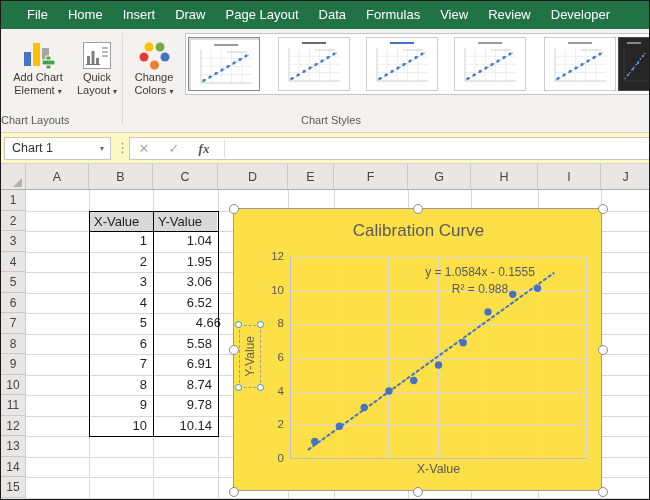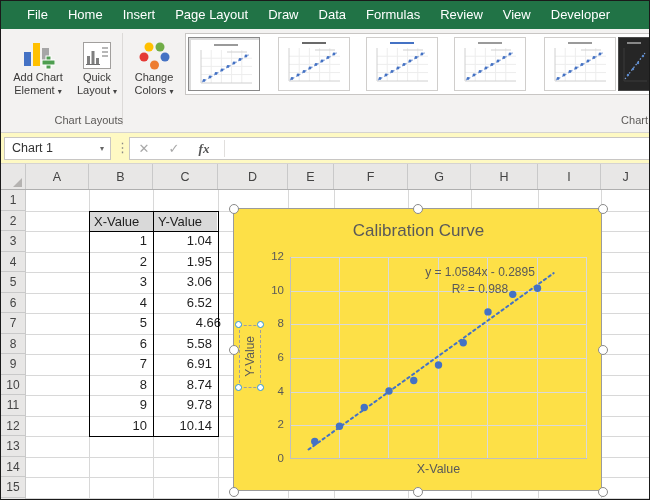--- a/index.html
+++ b/index.html
@@ -11,21 +11,21 @@
   .menubar{left:0;top:0;width:650px;height:28px;background:#217346;display:flex;align-items:center;}
   .menutab{color:#fff;font-size:13px;padding:0 10px;line-height:28px;white-space:nowrap;}
   .menutab:first-child{margin-left:16px;}
 
   
   .ribbon{left:0;top:28px;width:650px;height:104px;background:#F3F2F1;border-bottom:1px solid #D5D3D1;box-sizing:border-box;}
   .big-btn{position:absolute;top:4px;text-align:center;cursor:default;}
   .big-btn .ico{height:38px;display:flex;align-items:flex-end;justify-content:center;}
   .btn-label{font-size:11px;color:#3B3A39;line-height:13px;}
   .caret{font-size:8px;color:#444;}
-  .group-label{position:absolute;top:85px;font-size:11px;color:#5C5A58;text-align:right;}
+  .group-label{position:absolute;top:85px;font-size:11px;color:#5C5A58;text-align:left;}
   .vsep{position:absolute;top:4px;height:92px;width:1px;background:#DCDAD8;}
 
   .gallery{position:absolute;left:184px;top:4px;width:466px;height:62px;background:#fff;border:1px solid #C8C6C4;box-sizing:border-box;}
   .thumb{position:absolute;top:3px;width:72px;height:54px;border:1px solid #D0CECC;box-sizing:border-box;background:#fff;overflow:hidden;}
   .thumb.selected{border:1px solid #8A8A8A;background:#DCDCDC;padding:2px;}
   .thumb.dark{background:#262626;border-color:#4A4A4A;}
 
   
   .fbar{left:0;top:132px;width:650px;height:31px;background:#fef9c3;border-bottom:1px solid #D5D3D1;box-sizing:border-box;}
   .namebox{position:absolute;left:3px;top:4px;width:107px;height:23px;background:#fff;border:1px solid #C8C6C4;box-sizing:border-box;
@@ -72,26 +72,26 @@
 </style>
 </head>
 <body>
 
 <div id="app">
 
   <div class="abs menubar">
     <span class="menutab">File</span>
     <span class="menutab">Home</span>
     <span class="menutab">Insert</span>
+    <span class="menutab">Draw</span>
     <span class="menutab">Page Layout</span>
-    <span class="menutab">Draw</span>
     <span class="menutab">Data</span>
     <span class="menutab">Formulas</span>
+    <span class="menutab">View</span>
     <span class="menutab">Review</span>
-    <span class="menutab">View</span>
     <span class="menutab">Developer</span>
   </div>
 
   <div class="abs ribbon">
 
     <div class="big-btn" style="left:4px;width:66px;">
       <div class="ico">
         <svg width="34" height="34">
           <rect x="3" y="15" width="7" height="14" fill="#4472C4"></rect>
           <rect x="12" y="6" width="7" height="23" fill="#FFC000"></rect>
@@ -386,21 +386,21 @@
         <circle cx="74.25" cy="150.49" r="3.7" fill="#4472C4"></circle>
         <circle cx="99" cy="133.99333333333334" r="3.7" fill="#4472C4"></circle>
         <circle cx="123.75" cy="123.55666666666666" r="3.7" fill="#4472C4"></circle>
         <circle cx="148.5" cy="108.07" r="3.7" fill="#4472C4"></circle>
         <circle cx="173.25" cy="85.68166666666667" r="3.7" fill="#4472C4"></circle>
         <circle cx="198" cy="54.876666666666665" r="3.7" fill="#4472C4"></circle>
         <circle cx="222.75" cy="37.370000000000005" r="3.7" fill="#4472C4"></circle>
         <circle cx="247.5" cy="31.309999999999974" r="3.7" fill="#4472C4"></circle>
       </svg>
     <div class="eq-block">
-      <div>y = 1.0584x - 0.2895</div>
+      <div>y = 1.0584x - 0.1555</div>
       <div>R² = 0.988</div>
     </div>
     <div class="xaxis-title">X-Value</div>
 
     <div class="handle" style="left:-5px;top:-5px;"></div>
     <div class="handle" style="left:179px;top:-5px;"></div>
     <div class="handle" style="left:364px;top:-5px;"></div>
     <div class="handle" style="left:-5px;top:136px;"></div>
     <div class="handle" style="left:364px;top:136px;"></div>
     <div class="handle" style="left:-5px;top:278px;"></div>

